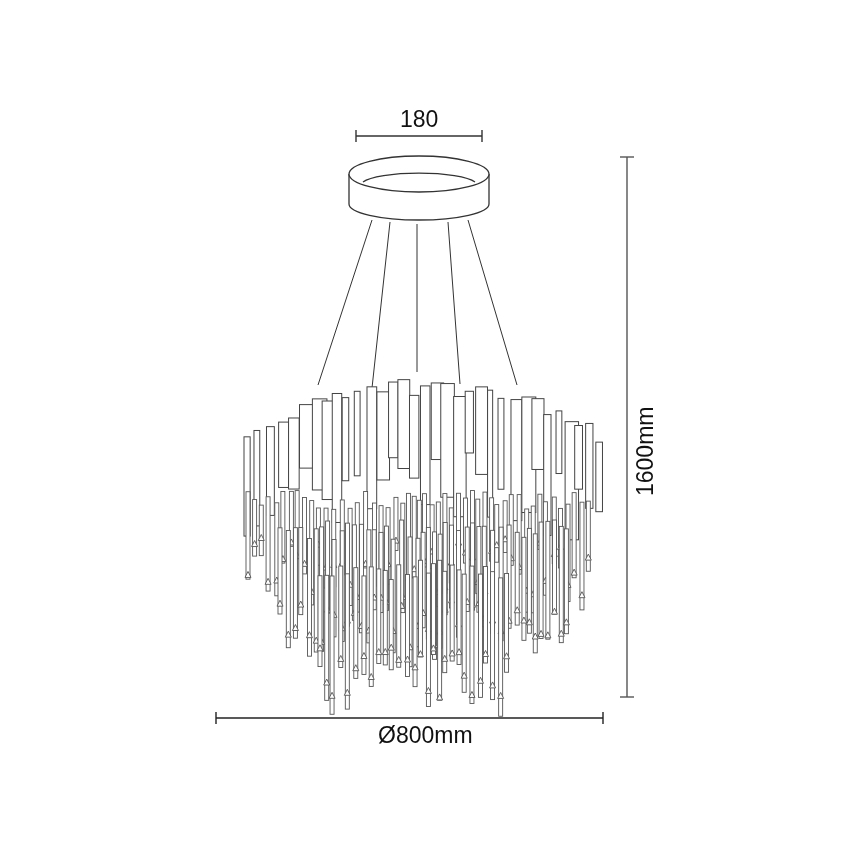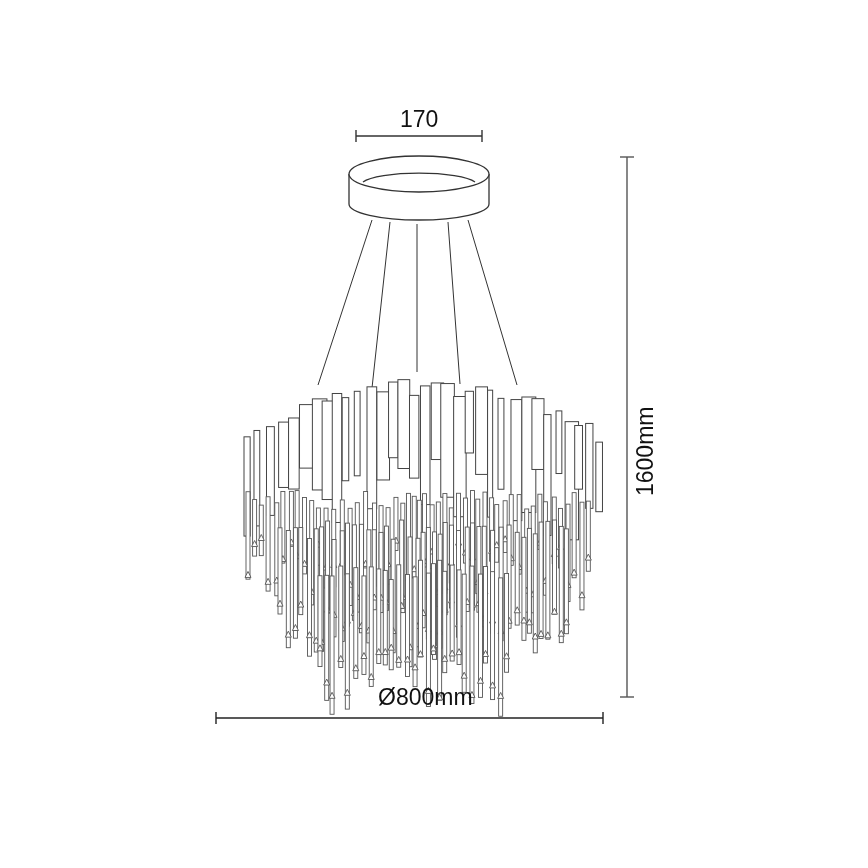--- a/index.html
+++ b/index.html
@@ -1,20 +1,20 @@
 <!DOCTYPE html>
 <html><head>
 <meta charset="utf-8">
 <style>
   html, body { margin:0; padding:0; background:#ffffff; }
   body { width:868px; height:868px; position:relative; overflow:hidden; font-family:"Liberation Sans", sans-serif; }
   #canvas { position:absolute; left:0; top:0; width:868px; height:868px; }
   .dim-label { position:absolute; font-family:"Liberation Sans", sans-serif; font-size:23px; color:#111; white-space:nowrap; }
   #lbl-top { left:400px; top:106px; }
-  #lbl-width { left:378px; top:684px; }
+  #lbl-width { left:378px; top:722px; }
   #lbl-height { left:610px; top:440px; transform:rotate(-90deg); transform-origin:left top; top:496px; left:632px; }
 </style>
 </head>
 <body>
 
 <svg id="canvas" viewBox="0 0 868 868" xmlns="http://www.w3.org/2000/svg">
 
   <g stroke="#333" stroke-width="1.4" fill="none">
     <line x1="356" y1="136" x2="482" y2="136"></line>
     <line x1="356" y1="130" x2="356" y2="142"></line>
@@ -324,15 +324,15 @@
       <path d="M482.54423868312745 656.499914266118 L485.54423868312745 650.499914266118 L488.54423868312745 656.499914266118 Z"></path>
       <rect x="490.56447187928654" y="571.6558641975308" width="4" height="127.92802640603566"></rect>
       <path d="M489.56447187928654 687.9280264060357 L492.56447187928654 681.9280264060357 L495.56447187928654 687.9280264060357 Z"></path>
       <rect x="498.6483367626885" y="577.8690843621399" width="4" height="138.40706447187927"></rect>
       <path d="M497.6483367626885 698.4070644718793 L500.6483367626885 692.4070644718793 L503.6483367626885 698.4070644718793 Z"></path>
       <rect x="504.5643518518517" y="573.4804526748972" width="4" height="98.77036179698212"></rect>
       <path d="M503.5643518518517 658.7703617969821 L506.5643518518517 652.7703617969821 L509.5643518518517 658.7703617969821 Z"></path>
     </g>
 </svg>
 
-<div id="lbl-top" class="dim-label">170</div>
+<div id="lbl-top" class="dim-label">180</div>
 <div id="lbl-height" class="dim-label">1600mm</div>
 <div id="lbl-width" class="dim-label">Ø800mm</div>
 
 </body></html>

